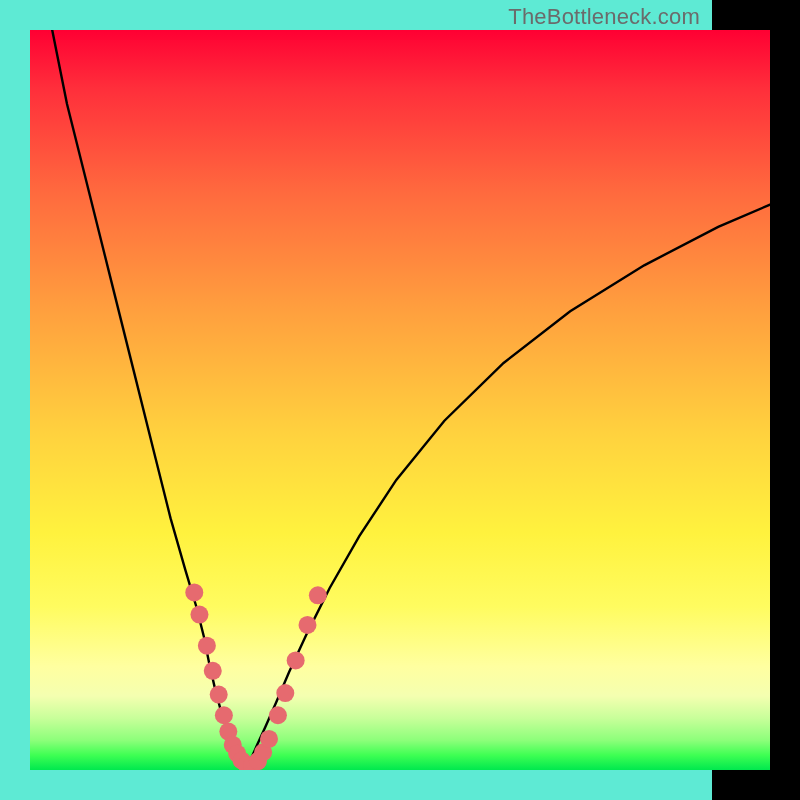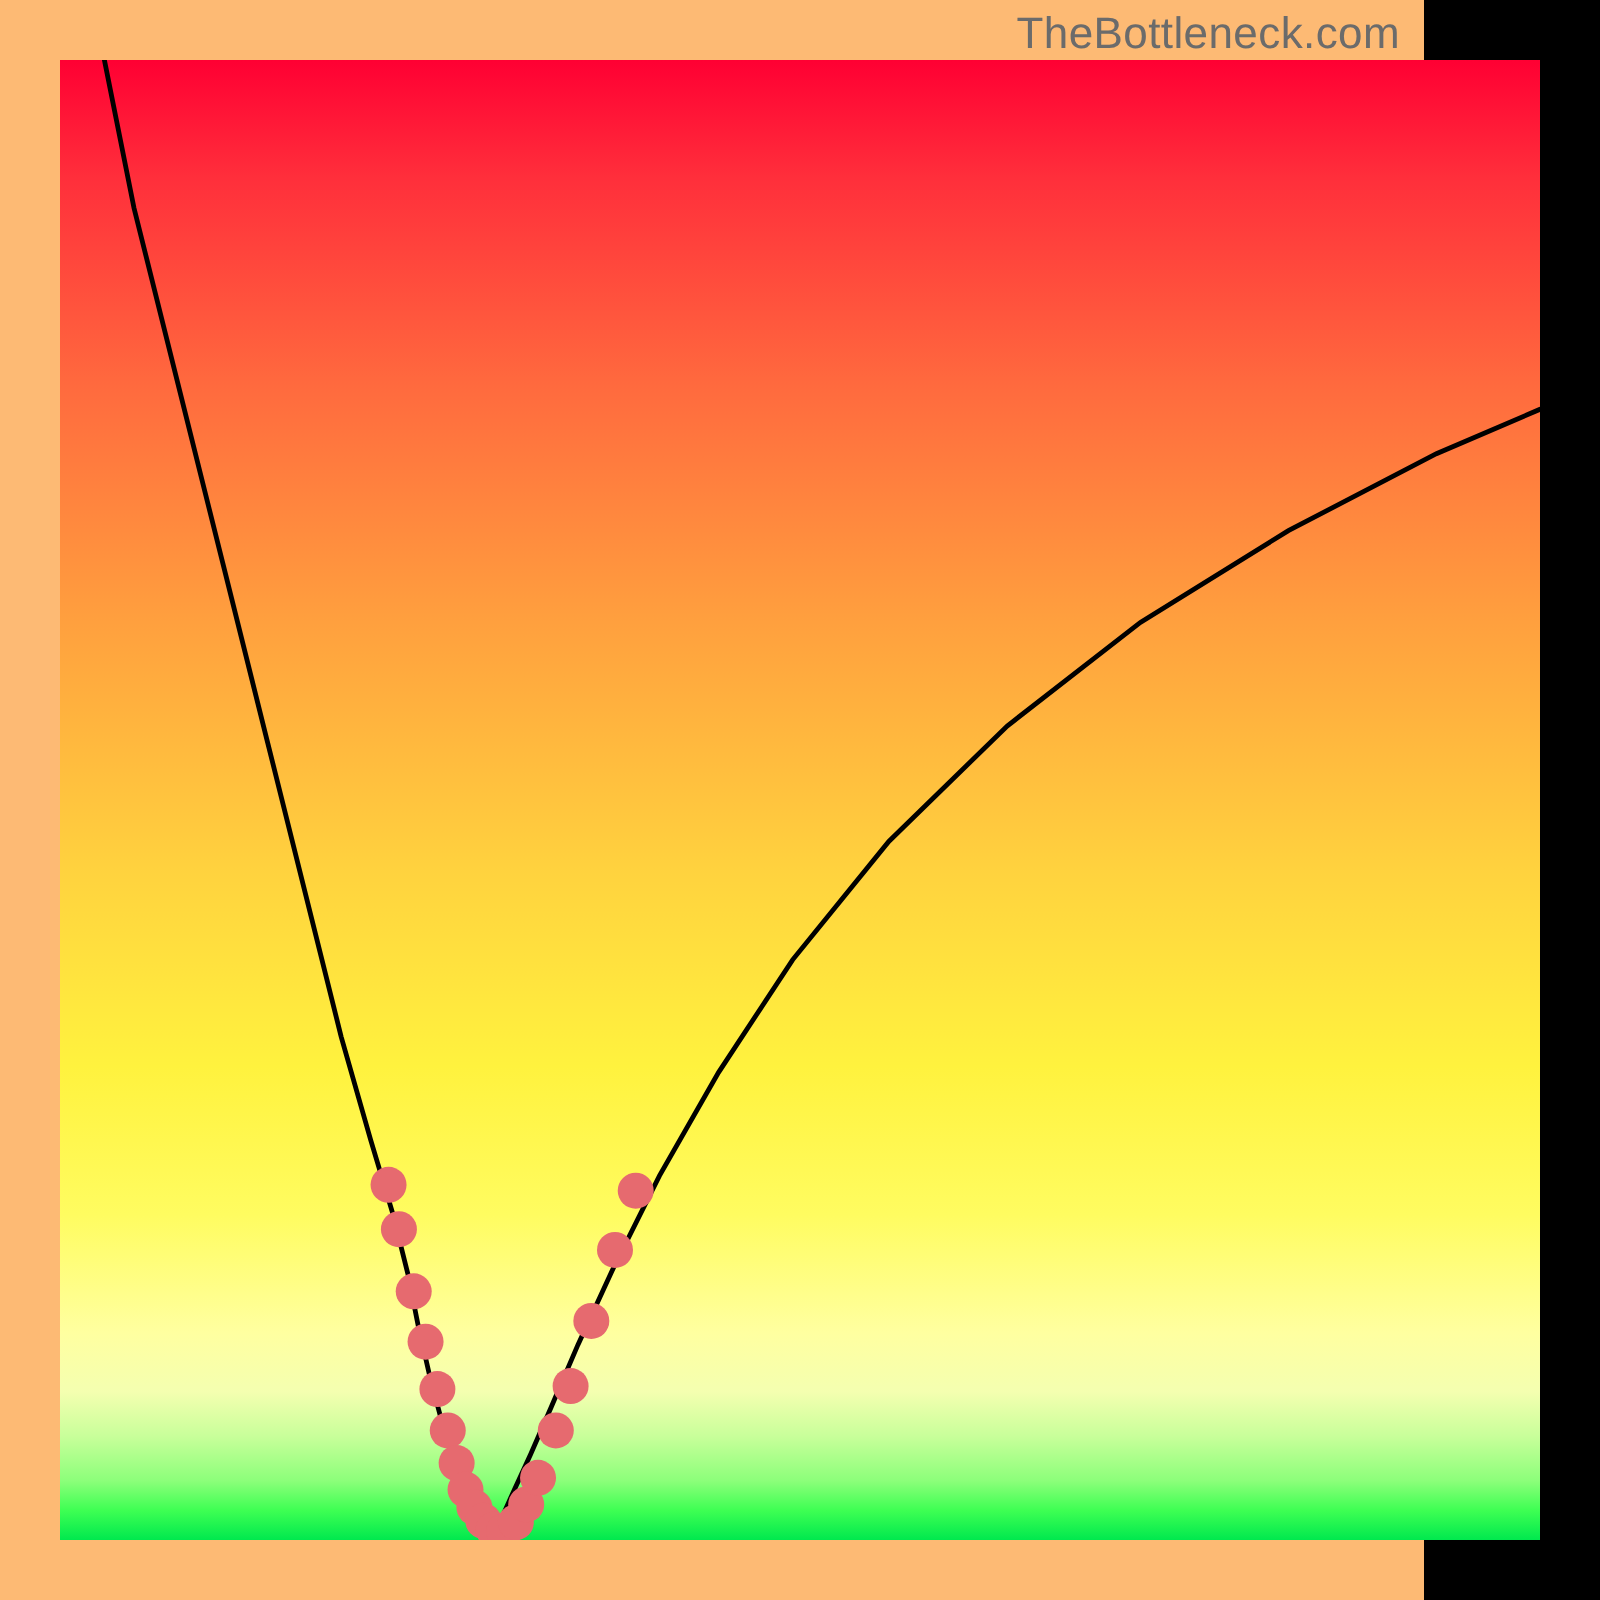--- a/index.html
+++ b/index.html
@@ -10,21 +10,21 @@
     overflow: hidden;
     background: #000;
     font-family: Arial, Helvetica, sans-serif;
   }
   .frame {
     position: absolute;
     left: 0;
     top: 0;
     width: 712px;
     height: 800px;
-    background: #fdba74;
+    background: #5eead4;
   }
   .plot-area {
     position: absolute;
     left: 30px;
     top: 30px;
     width: 740px;
     height: 740px;
     
     background: linear-gradient(to bottom,
       #ff0033 0%,

